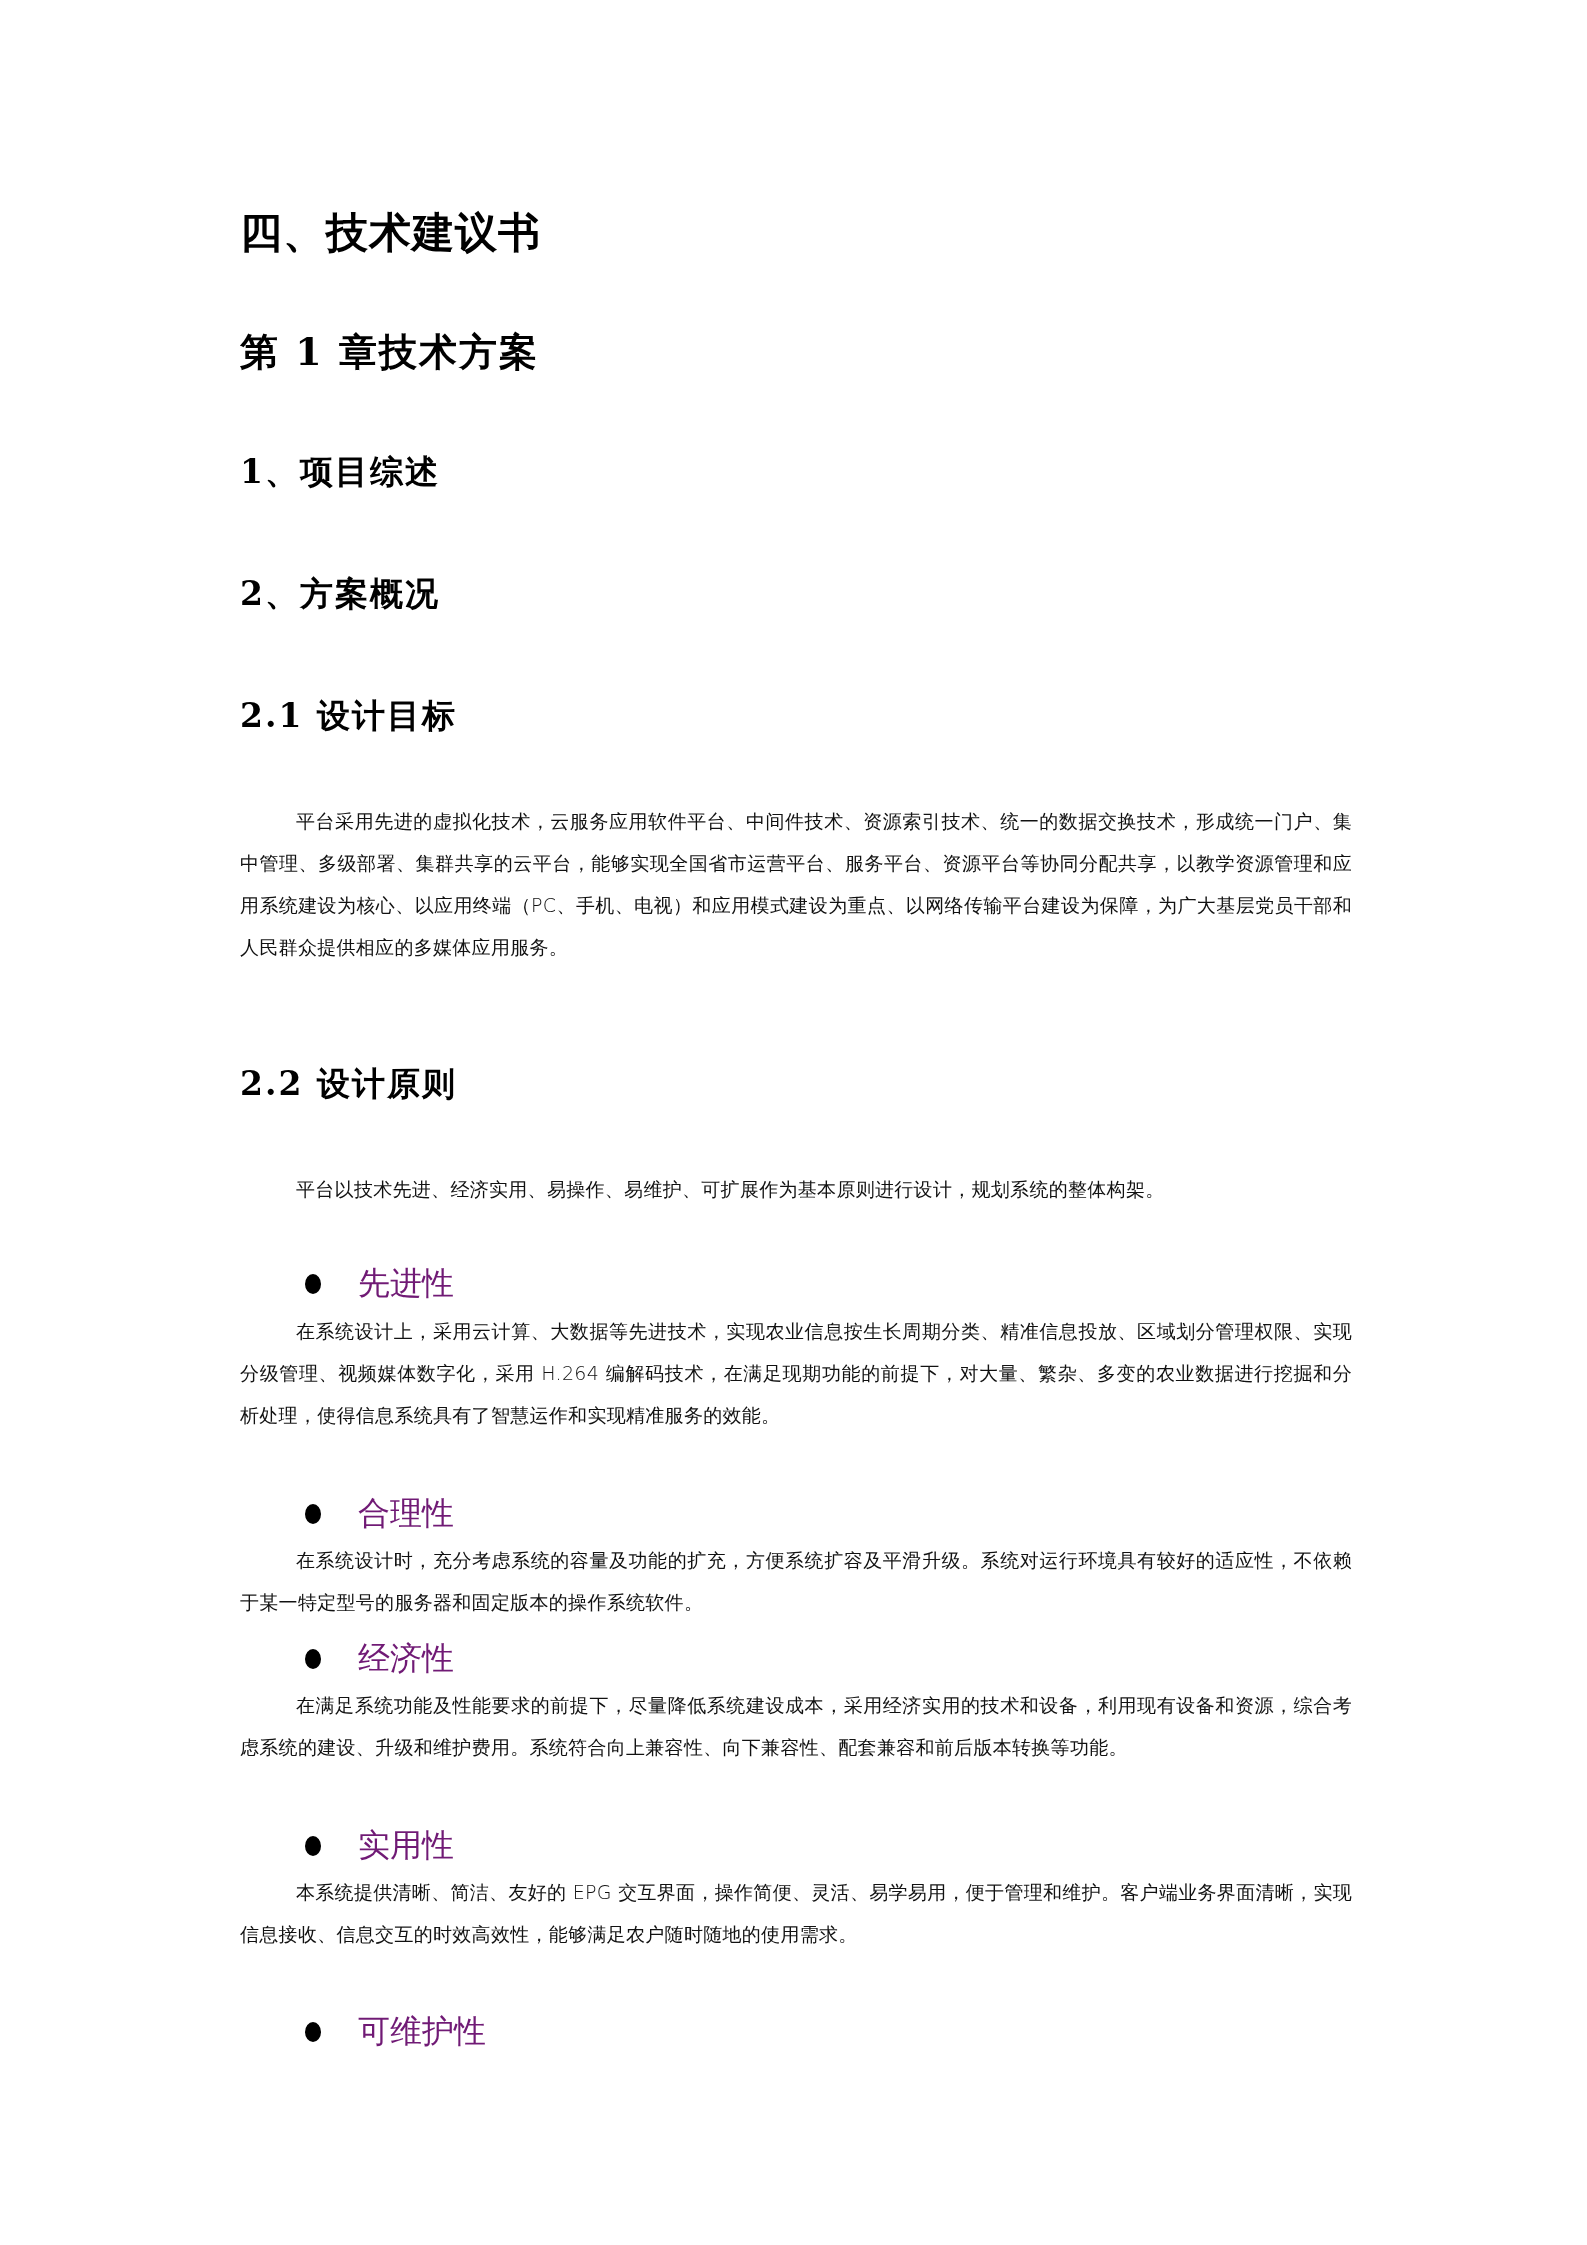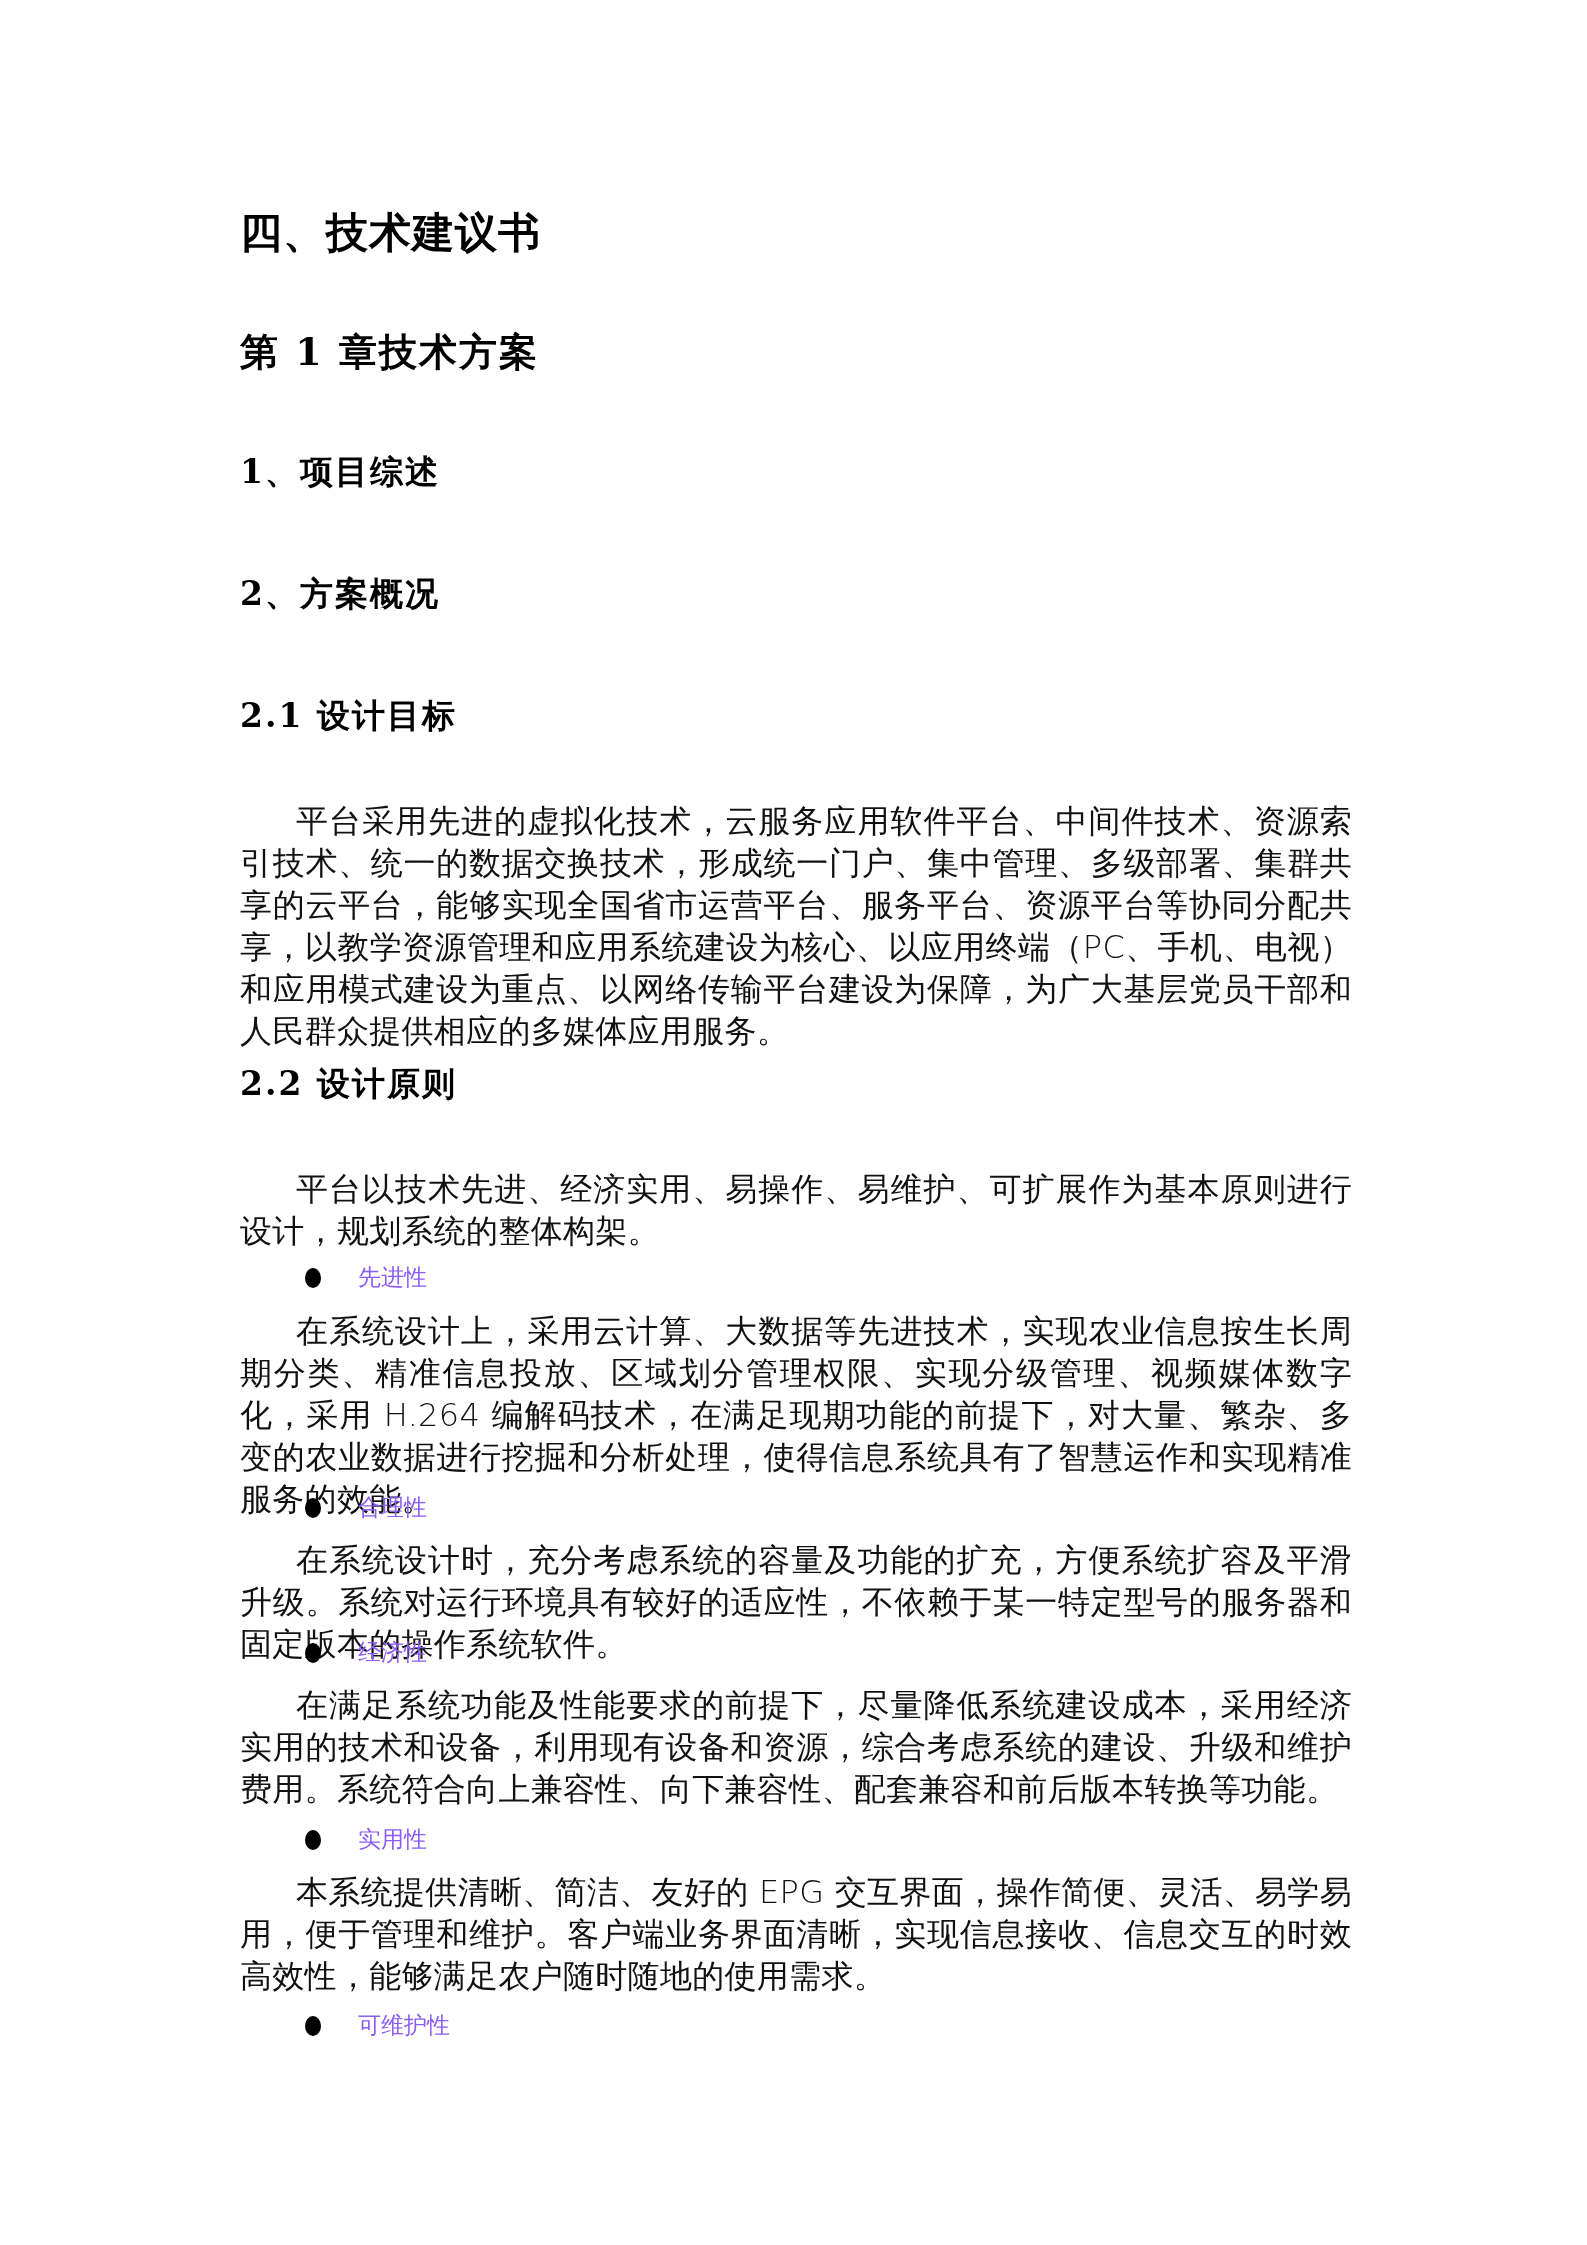--- a/index.html
+++ b/index.html
@@ -51,38 +51,38 @@
     .h3.s1 { top: 450px; }
     .h3.s2 { top: 572px; }
     .h3.s21 { top: 694px; }
     .h3.s22 { top: 1062px; }
 
     .para {
       position: absolute;
       left: 240px;
       width: 1112px;
       margin: 0;
-      font-size: 32px;
+      font-size: 19px;
       line-height: 42px;
       text-indent: 56px;
       text-align: justify;
       font-family: "DejaVu Sans", "Liberation Sans", sans-serif;
       font-weight: 300;
       color: #111;
       letter-spacing: 0.3px;
     }
     .p21 { top: 800px; }
     .p22 { top: 1168px; }
 
     .bullet {
       position: absolute;
       left: 305px;
-      font-size: 23px;
+      font-size: 32px;
       font-family: "DejaVu Sans", "Liberation Sans", sans-serif;
-      color: #8b5cf6;
+      color: #701a75;
       white-space: nowrap;
       display: flex;
       align-items: center;
     }
     .bullet .dot {
       display: inline-block;
       width: 16px;
       height: 20px;
       background: #000;
       border-radius: 50%;

